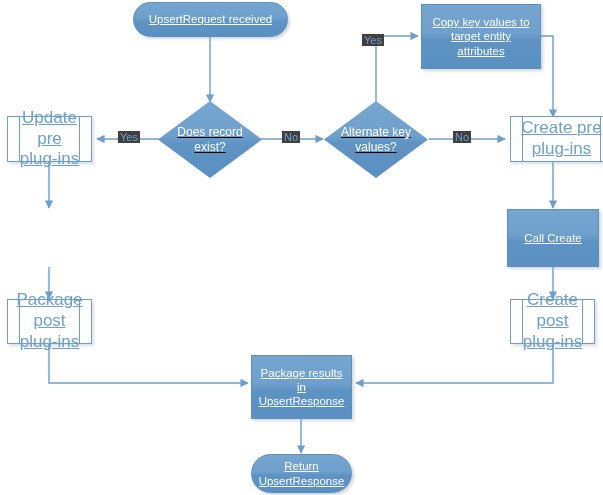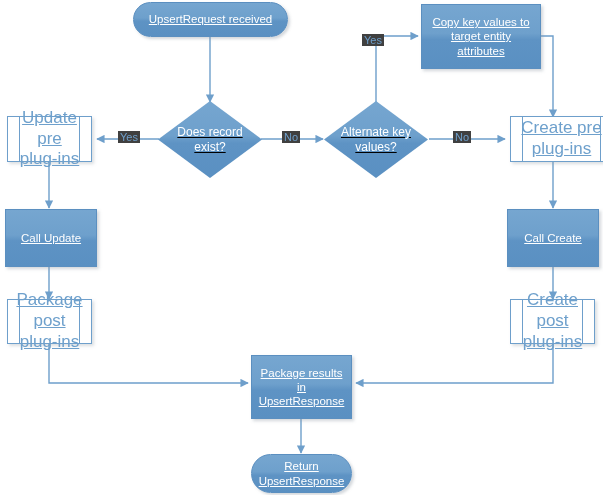--- a/index.html
+++ b/index.html
@@ -174,23 +174,20 @@
 plug-ins</span>
   </div>
 
   <div class="node predef" style="left:510px; top:116px; width:103px; height:46px;">
     <span class="bar-l"></span>
     <span class="bar-r"></span>
     <span class="lbl">Create pre
 plug-ins</span>
   </div>
 
-  <div class="node filled" style="left:5px; top:209px; width:92px; height:58px;">
-    <span class="lbl">Call Update</span>
-  </div>
 
   <div class="node filled" style="left:507px; top:209px; width:92px; height:58px;">
     <span class="lbl">Call Create</span>
   </div>
 
   <div class="node predef" style="left:7px; top:299px; width:85px; height:45px;">
     <span class="bar-l"></span>
     <span class="bar-r"></span>
     <span class="lbl">Package post
 plug-ins</span>

